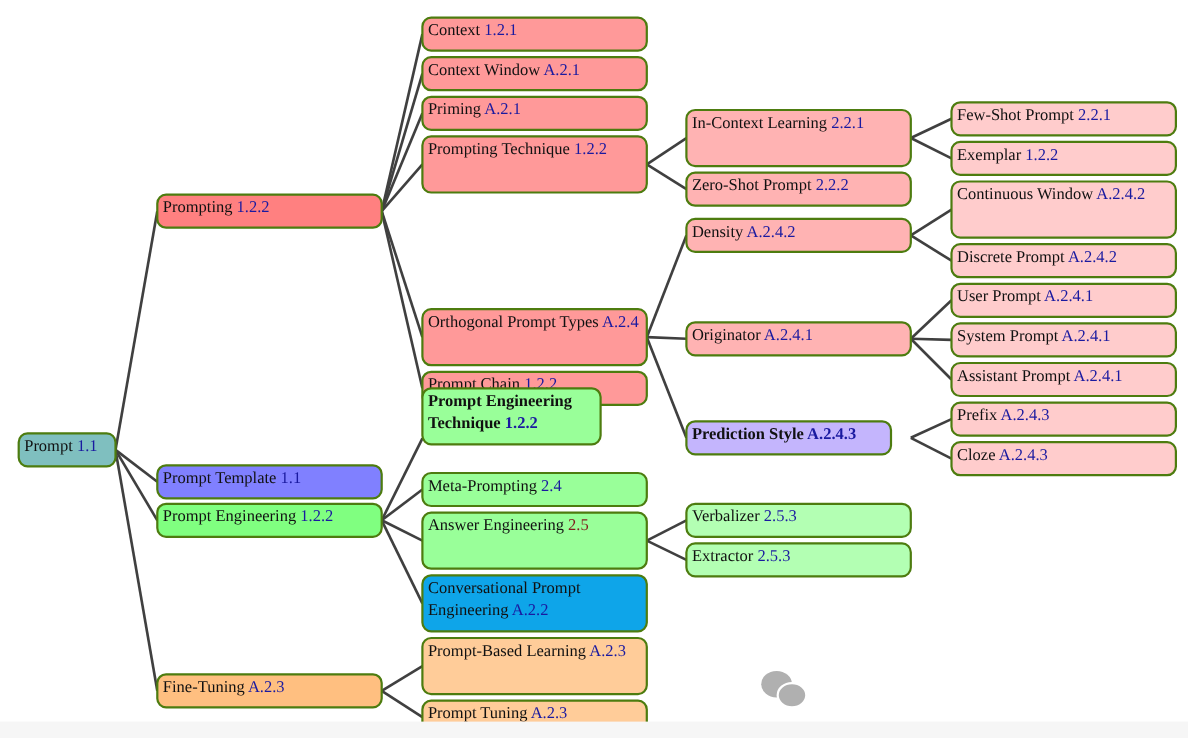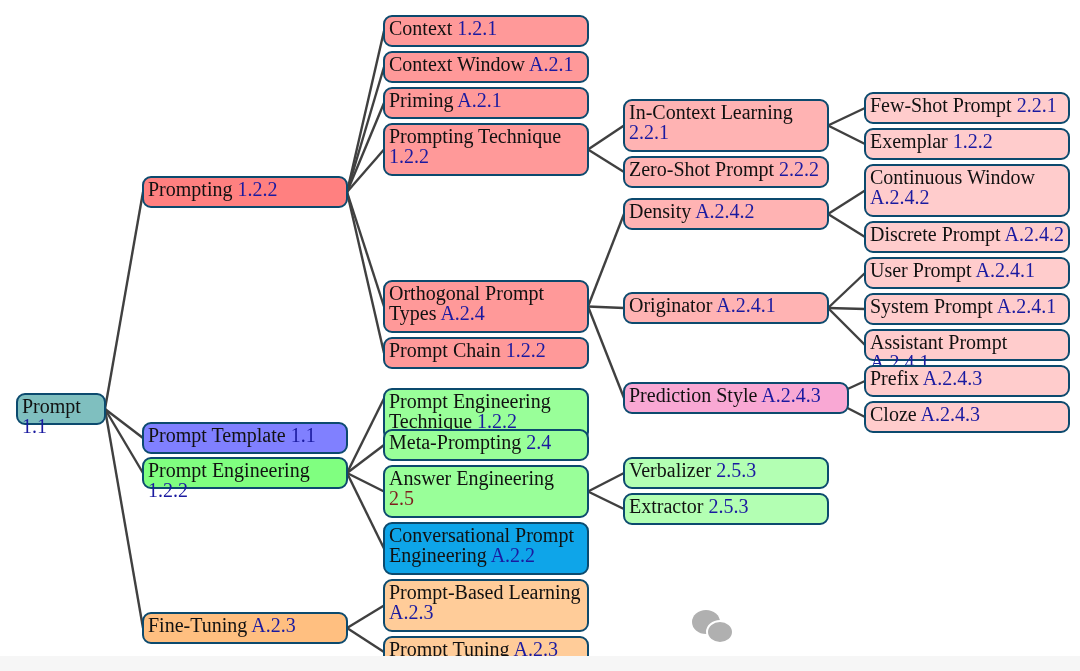--- a/index.html
+++ b/index.html
@@ -1,21 +1,21 @@
 <!DOCTYPE html>
 <html><head>
 <meta charset="utf-8">
 <style>
   html, body { margin:0; padding:0; }
   body { width:1080px; height:671px; background:#ffffff; position:relative; overflow:hidden;
          font-family:"Liberation Serif","DejaVu Serif",serif; }
   #edges { position:absolute; left:0; top:0; width:1080px; height:671px; pointer-events:none; }
   #edges path { fill:none; stroke:#404040; stroke-width:2.4; }
-  .node { position:absolute; box-sizing:border-box; border:2px solid #0c4a6e; border-radius:9px;
-          padding:1px 4px 0 4px; font-size:20px; line-height:20px; color:#111; cursor:default; }
+  .node { position:absolute; box-sizing:border-box; border:2px solid #4d7c0f; border-radius:9px;
+          padding:1px 4px 0 4px; font-size:15px; line-height:20px; color:#111; cursor:default; }
   .node .ref { color:#1a1aa0; }
   .watermark { position:absolute; left:692px; top:608px; height:40px; display:flex; align-items:center;
                gap:8px; color:#a8a8a8; font-family:"DejaVu Sans",sans-serif; font-size:26px; letter-spacing:2px; }
   .wechat-icon { width:46px; height:36px; position:relative; }
   .wechat-icon .b1 { position:absolute; left:0; top:0; width:28px; height:24px; border-radius:50%; background:#b0b0b0; }
   .wechat-icon .b2 { position:absolute; left:14px; top:10px; width:28px; height:24px; border-radius:50%; background:#b0b0b0; border:2px solid #fff; box-sizing:border-box; }
   .bottom-strip { position:absolute; left:0; top:656px; width:1080px; height:15px; background:#f6f6f6; }
 </style>
 </head>
 <body>
@@ -65,29 +65,29 @@
     <div class="node" style="left: 383px; top: 87px; width: 206px; height: 32px; background: rgb(255, 153, 153);"><span>Priming</span> <span class="ref" style="color: rgb(26, 26, 160);">A.2.1</span></div>
     <div class="node" style="left: 383px; top: 123px; width: 206px; height: 53px; background: rgb(255, 153, 153);"><span>Prompting Technique</span> <span class="ref" style="color: rgb(26, 26, 160);">1.2.2</span></div>
     <div class="node" style="left: 383px; top: 280px; width: 206px; height: 53px; background: rgb(255, 153, 153);"><span>Orthogonal Prompt Types</span> <span class="ref" style="color: rgb(26, 26, 160); margin-top: 47px;">A.2.4</span></div>
     <div class="node" style="left: 383px; top: 337px; width: 206px; height: 32px; background: rgb(255, 153, 153);"><span>Prompt Chain</span> <span class="ref" style="color: rgb(26, 26, 160);">1.2.2</span></div>
     <div class="node" style="left: 623px; top: 99px; width: 206px; height: 53px; background: rgb(255, 179, 179);"><span>In-Context Learning</span> <span class="ref" style="color: rgb(26, 26, 160);">2.2.1</span></div>
     <div class="node" style="left: 623px; top: 156px; width: 206px; height: 32px; background: rgb(255, 179, 179);"><span>Zero-Shot Prompt</span> <span class="ref" style="color: rgb(26, 26, 160);">2.2.2</span></div>
     <div class="node" style="left: 864px; top: 92px; width: 206px; height: 32px; background: rgb(255, 204, 204);"><span>Few-Shot Prompt</span> <span class="ref" style="color: rgb(26, 26, 160);">2.2.1</span></div>
     <div class="node" style="left: 864px; top: 128px; width: 206px; height: 32px; background: rgb(255, 204, 204);"><span>Exemplar</span> <span class="ref" style="color: rgb(26, 26, 160);">1.2.2</span></div>
     <div class="node" style="left: 623px; top: 198px; width: 206px; height: 32px; background: rgb(255, 179, 179);"><span>Density</span> <span class="ref" style="color: rgb(26, 26, 160);">A.2.4.2</span></div>
     <div class="node" style="left: 623px; top: 292px; width: 206px; height: 32px; background: rgb(255, 179, 179);"><span>Originator</span> <span class="ref" style="color: rgb(26, 26, 160);">A.2.4.1</span></div>
-    <div class="node" style="left: 623px; top: 382px; width: 226px; height: 32px; background: #f9a8d4;"><span>Prediction Style</span> <span class="ref" style="color: rgb(26, 26, 160);">A.2.4.3</span></div>
+    <div class="node" style="left: 623px; top: 382px; width: 188px; height: 32px; background: #c4b5fd; font-weight: bold;"><span>Prediction Style</span> <span class="ref" style="color: rgb(26, 26, 160);">A.2.4.3</span></div>
     <div class="node" style="left: 864px; top: 164px; width: 206px; height: 53px; background: rgb(255, 204, 204);"><span>Continuous Window</span> <span class="ref" style="color: rgb(26, 26, 160);">A.2.4.2</span></div>
     <div class="node" style="left: 864px; top: 221px; width: 206px; height: 32px; background: rgb(255, 204, 204);"><span>Discrete Prompt</span> <span class="ref" style="color: rgb(26, 26, 160);">A.2.4.2</span></div>
     <div class="node" style="left: 864px; top: 257px; width: 206px; height: 32px; background: rgb(255, 204, 204);"><span>User Prompt</span> <span class="ref" style="color: rgb(26, 26, 160);">A.2.4.1</span></div>
     <div class="node" style="left: 864px; top: 293px; width: 206px; height: 32px; background: rgb(255, 204, 204);"><span>System Prompt</span> <span class="ref" style="color: rgb(26, 26, 160);">A.2.4.1</span></div>
     <div class="node" style="left: 864px; top: 329px; width: 206px; height: 32px; background: rgb(255, 204, 204);"><span>Assistant Prompt</span> <span class="ref" style="color: rgb(26, 26, 160);">A.2.4.1</span></div>
     <div class="node" style="left: 864px; top: 365px; width: 206px; height: 32px; background: rgb(255, 204, 204);"><span>Prefix</span> <span class="ref" style="color: rgb(26, 26, 160);">A.2.4.3</span></div>
     <div class="node" style="left: 864px; top: 401px; width: 206px; height: 32px; background: rgb(255, 204, 204);"><span>Cloze</span> <span class="ref" style="color: rgb(26, 26, 160);">A.2.4.3</span></div>
-    <div class="node" style="left: 383px; top: 388px; width: 206px; height: 53px; background: rgb(153, 255, 153);"><span>Prompt Engineering Technique</span> <span class="ref" style="color: rgb(26, 26, 160);">1.2.2</span></div>
+    <div class="node" style="left: 383px; top: 352px; width: 164px; height: 53px; background: rgb(153, 255, 153); font-weight: bold;"><span>Prompt Engineering Technique</span> <span class="ref" style="color: rgb(26, 26, 160);">1.2.2</span></div>
     <div class="node" style="left: 383px; top: 429px; width: 206px; height: 32px; background: rgb(153, 255, 153);"><span>Meta-Prompting</span> <span class="ref" style="color: rgb(26, 26, 160);">2.4</span></div>
     <div class="node" style="left: 383px; top: 465px; width: 206px; height: 53px; background: rgb(153, 255, 153);"><span>Answer Engineering</span> <span class="ref" style="color: #7f1d1d;">2.5</span></div>
     <div class="node" style="left: 383px; top: 522px; width: 206px; height: 53px; background: #0ea5e9;"><span>Conversational Prompt Engineering</span> <span class="ref" style="color: rgb(26, 26, 160);">A.2.2</span></div>
     <div class="node" style="left: 623px; top: 457px; width: 206px; height: 32px; background: rgb(179, 255, 179);"><span>Verbalizer</span> <span class="ref" style="color: rgb(26, 26, 160);">2.5.3</span></div>
     <div class="node" style="left: 623px; top: 493px; width: 206px; height: 32px; background: rgb(179, 255, 179);"><span>Extractor</span> <span class="ref" style="color: rgb(26, 26, 160);">2.5.3</span></div>
     <div class="node" style="left: 383px; top: 579px; width: 206px; height: 53px; background: rgb(255, 204, 153);"><span>Prompt-Based Learning</span> <span class="ref" style="color: rgb(26, 26, 160);">A.2.3</span></div>
     <div class="node" style="left: 383px; top: 636px; width: 206px; height: 32px; background: rgb(255, 204, 153);"><span>Prompt Tuning</span> <span class="ref" style="color: rgb(26, 26, 160);">A.2.3</span></div>
   </div>
 
 <div class="bottom-strip"></div>

